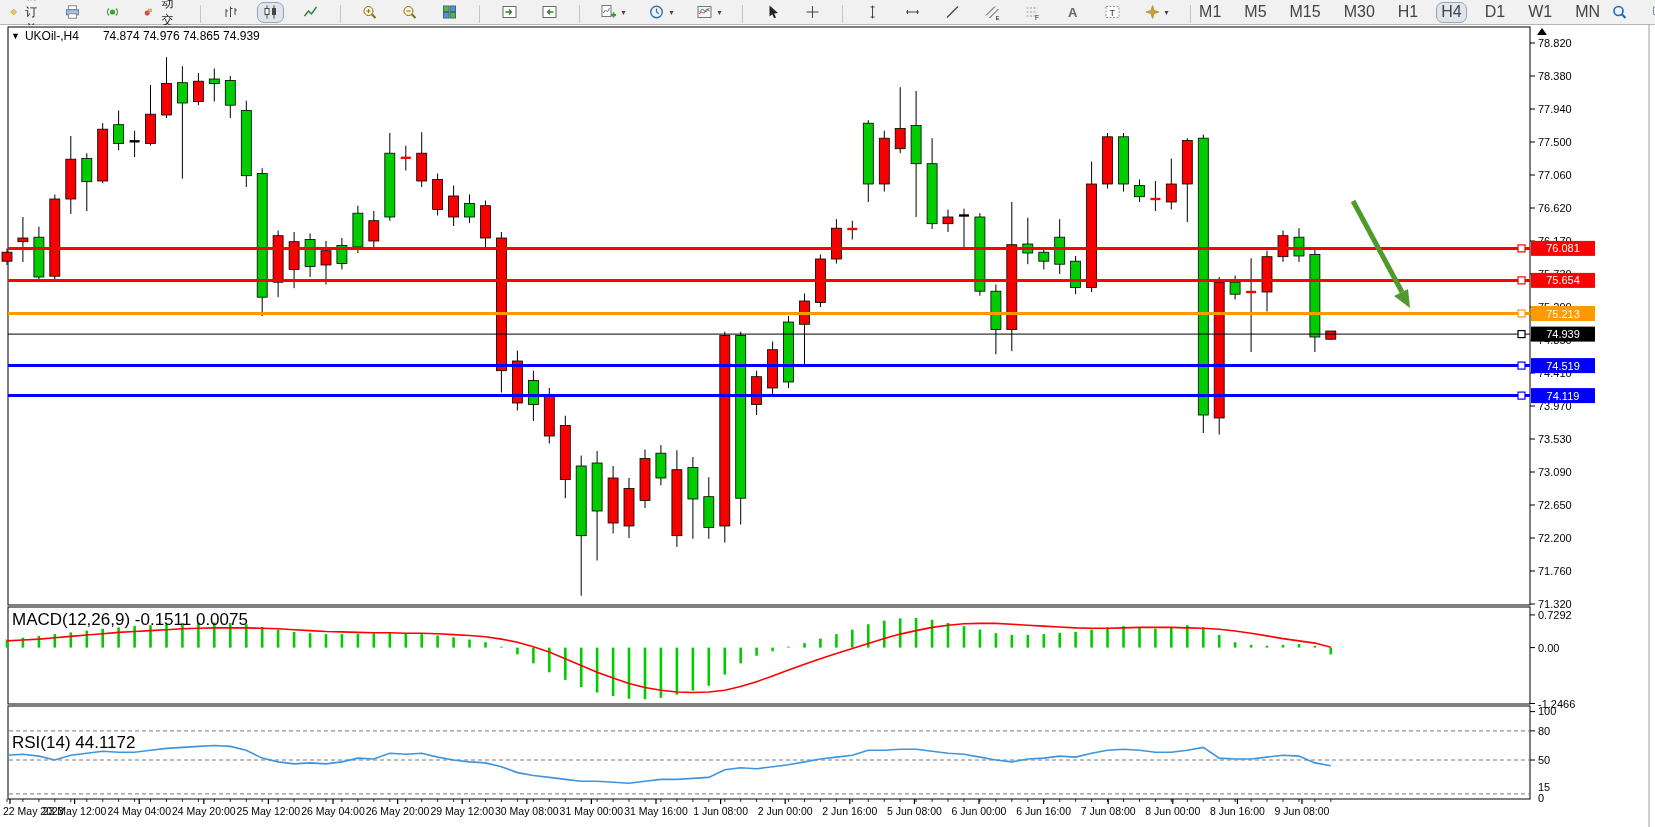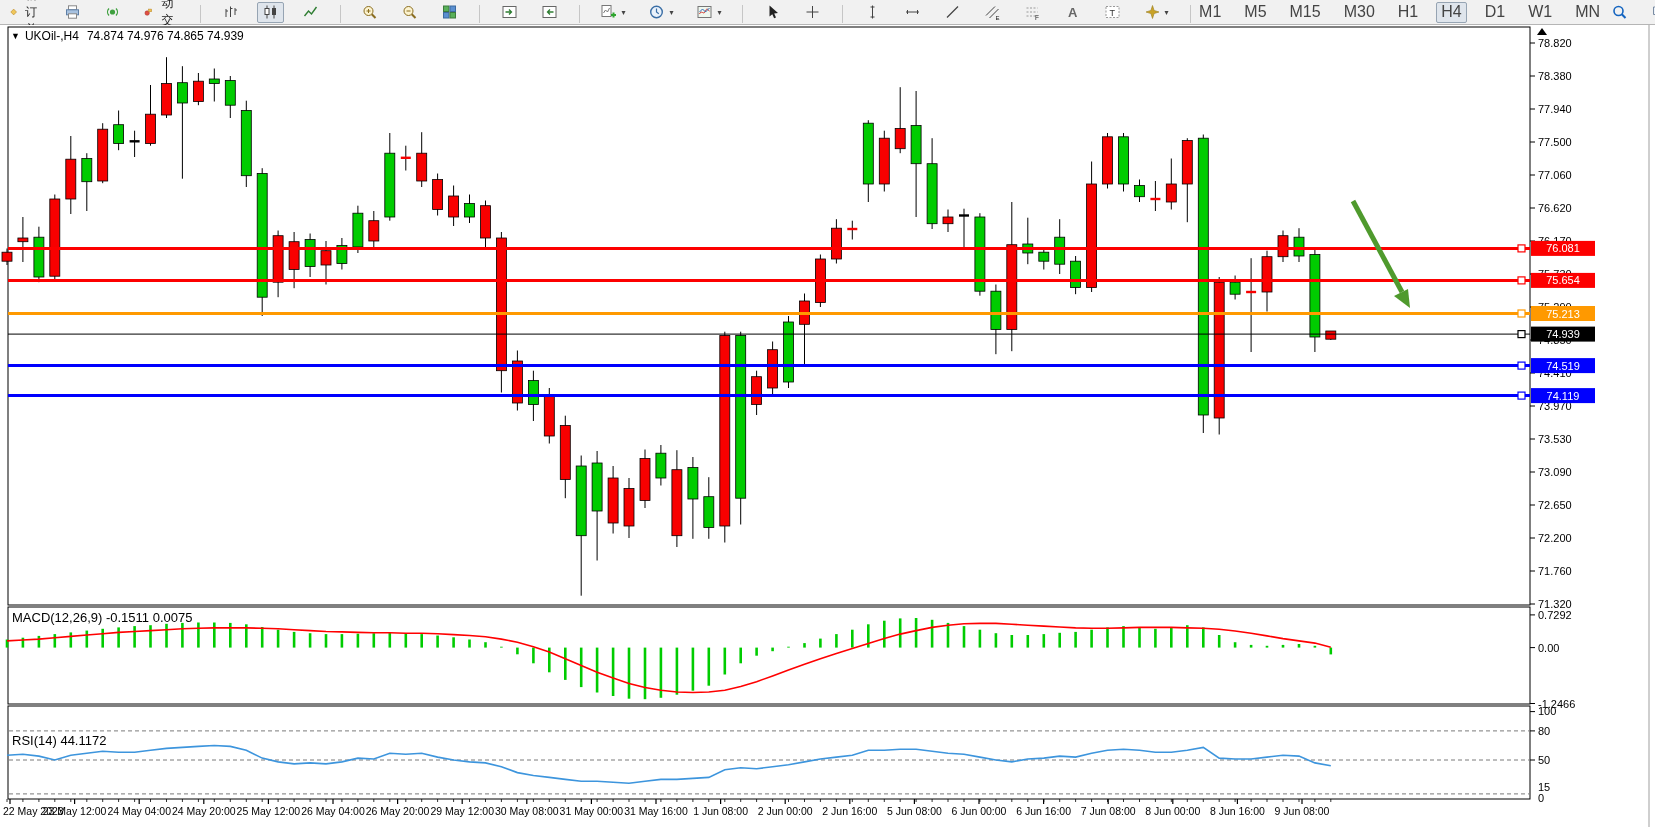--- a/index.html
+++ b/index.html
@@ -6,32 +6,32 @@
   body{width:1655px;height:827px;overflow:hidden;background:#fff;
        font-family:"Liberation Sans",sans-serif;-webkit-font-smoothing:antialiased;
        border-bottom:1px solid #b0b0b0}
   .toolbar{display:flex;align-items:center;height:24px;background:#f1f1f1;
            border-bottom:1px solid #b5b5b5;padding:0 4px;gap:1px}
   .tbzone{display:flex;align-items:flex-end;gap:13px}
   .tbzone.right{margin-left:auto;margin-right:10px}
   .tb{display:inline-flex;align-items:center;gap:3px;height:21px;padding:0 4px;
       border:1px solid transparent;background:transparent;font-family:"Liberation Sans",sans-serif;
       font-size:12px;color:#222;cursor:default;position:relative}
-  .tb.active{background:#dfe5ec;border:1px solid #96a4b3;border-radius:2px}
+  .tb.active{background:#dfe5ec;border:1px solid #96a4b3;border-radius:7px}
   .tb .ic{width:17px;height:16px;display:block}
   .tb .caret{font-size:8px;color:#444;margin-left:1px}
   .tb.tf{font-size:16px;min-width:25px;justify-content:center;color:#444}
   .sep{width:1px;height:18px;background:#c6c6c6;margin:0 3px}
   .badge{position:absolute;top:-2px;right:-4px;background:#e53020;color:#fff;border-radius:50%;
          width:13px;height:13px;font-size:9px;line-height:13px;text-align:center;font-weight:bold}
   .chart-window{position:relative;height:803px;background:#fff}
   .sym{position:absolute;left:11px;top:4px;font-size:12px;color:#000;z-index:2;white-space:pre}
   .sym .tri{font-size:9px;margin-right:5px;vertical-align:1px}
-  .sym .ohlc{margin-left:8px}
-  .plabel{position:absolute;left:12px;font-size:13px;color:#000;z-index:2}
+  .sym .ohlc{margin-left:24px}
+  .plabel{position:absolute;left:12px;font-size:17px;color:#000;z-index:2}
   .plabel.macd{top:585px}
   .plabel.rsi{top:708px}
   #chart-svg{position:absolute;left:0;top:0}
 </style>
 </head>
 <body>
 
 <div class="toolbar">
   <div id="tb-left" class="tbzone">
       <button class="tb">

